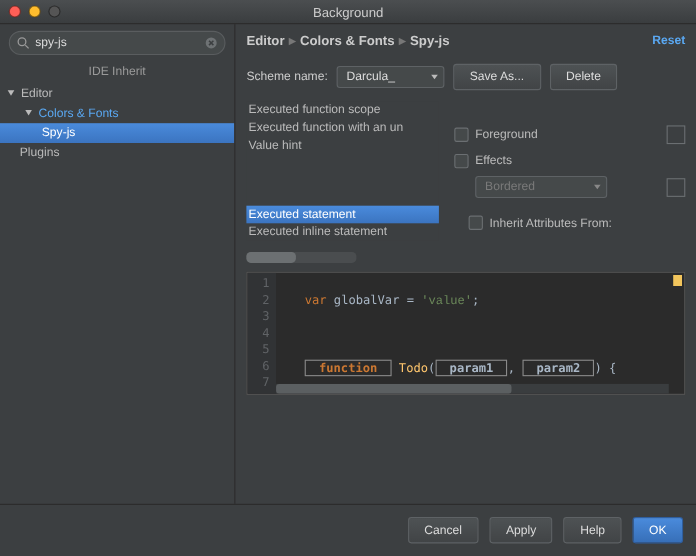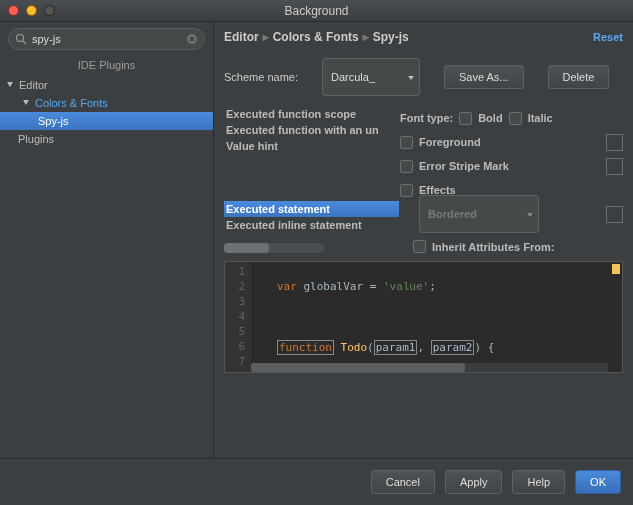--- a/index.html
+++ b/index.html
@@ -80,30 +80,30 @@
   flex-direction: column;
   padding: 8px 10px 0 10px;
 }
 .crumb-row { display: flex; align-items: center; justify-content: space-between; }
 .crumbs { display: flex; align-items: center; gap: 2px; color: #ccc; font-size: 12px; font-weight: 600; }
 .crumbs .sep { color: #777; margin: 0 2px; }
 .reset { color: #5aa8f2; font-weight: 600; cursor: pointer; }
 .scheme-row {
   display: flex;
   align-items: center;
-  gap: 24px;
+  gap: 8px;
   margin: 14px 0 10px 0;
 }
 .lbl { color: #ccc; }
 .select {
   display: flex;
   align-items: center;
   border: 1px solid #5e6265;
   background: #45494a;
-  height: 38px;
+  height: 20px;
   padding: 0 4px 0 8px;
   border-radius: 3px;
   gap: 6px;
   color: #ddd;
   min-width: 98px;
 }
 .select .arrow { margin-left: auto; }
 .btn {
   background: linear-gradient(#4e5254, #414446);
   border: 1px solid #5e6265;
@@ -117,22 +117,21 @@
   cursor: pointer;
   font-size: 11px;
 }
 .btn.primary {
   background: linear-gradient(#4a8bdc, #376fb8);
   border-color: #2f5e9e;
   color: #fff;
 }
 .mid {
   display: flex;
-  gap: 1px;
-  font-weight: bold;
+  gap: 14px;
 }
 .attr-list {
   width: 175px;
   background: #3c3f41;
   color: #bbb;
 }
 .attr-list .row {
   height: 16px;
   display: flex;
   align-items: center;
@@ -206,21 +205,21 @@
   left: 26px; right: 14px; top: 0; bottom: 10px;
   padding: 2px 4px 0 6px;
   color: #a9b7c6;
   line-height: 15px;
   white-space: pre;
   overflow: hidden;
 }
 .kw { color: #cc7832; margin-left: 20px; }
 .str { color: #6a8759; font-family: Liberation Mono, monospace; }
 .fn { color: #ffc66d; }
-.box { border: 1px solid #8a8a8a; padding: 0 1px; }
+.box { border: 1px solid #8a8a8a; padding: 0 12px; font-weight: bold; }
 .marker {
   position: absolute;
   right: 2px; top: 2px;
   width: 8px; height: 10px;
   background: #f2c55c;
 }
 .hscroll {
   position: absolute;
   left: 26px; right: 14px; bottom: 0; height: 9px;
   background: #3a3d3f;
@@ -261,21 +260,21 @@
             <circle cx="5" cy="5" r="3.5" fill="none" stroke="#999" stroke-width="1.2"></circle>
             <line x1="8" y1="8" x2="11" y2="11" stroke="#999" stroke-width="1.2"></line>
           </svg>
         <input value="spy-js" style="">
         <svg width="12" height="12" viewBox="0 0 12 12">
             <circle cx="6" cy="6" r="5" fill="#6e7274"></circle>
             <path d="M4 4 L8 8 M8 4 L4 8" stroke="#3c3f41" stroke-width="1.4"></path>
           </svg>
       </div>
     </div>
-    <div class="ide-lbl">IDE Plugins</div>
+    <div class="ide-lbl">IDE Inherit</div>
     <div class="tree">
       <div class="tree-row ind0">
         <span class="disc">
             <svg width="8" height="8" viewBox="0 0 8 8">
               <path d="M1 1 L7 1 L4 6 Z" fill="#bbb"></path>
             </svg>
           </span>
         <span>Editor</span>
       </div>
       <div class="tree-row ind1">
@@ -327,35 +326,23 @@
           <div class="row">Value hint</div>
           <div class="row sel">Executed statement</div>
           <div class="row">Executed inline statement</div>
         </div>
         <div class="scroll-stub">
             <div class="thumb"></div>
           </div>
       </div>
 
       <div class="opts">
-        <div class="opt-row">
-          <span>Font type:</span>
-          <span class="chk"></span>
-          <span>Bold</span>
-          <span class="chk"></span>
-          <span>Italic</span>
-        </div>
-        <div class="opt-row" style="margin-top:0;">
+        <div class="opt-row" style="margin-top:18px;">
           <span class="chk"></span>
           <span>Foreground</span>
-          <span class="swatch" style="background:transparent;"></span>
-        </div>
-        <div class="opt-row">
-          <span class="chk"></span>
-          <span>Error Stripe Mark</span>
           <span class="swatch" style="background:transparent;"></span>
         </div>
         <div class="opt-row">
           <span class="chk"></span>
           <span>Effects</span>
         </div>
         <div class="opt-row">
           <div class="select" style="min-width:120px; color:#7a7a7a; margin-left:19px;">
             <span>Bordered</span>
             <span class="arrow"><svg width="8" height="6" viewBox="0 0 8 6">

